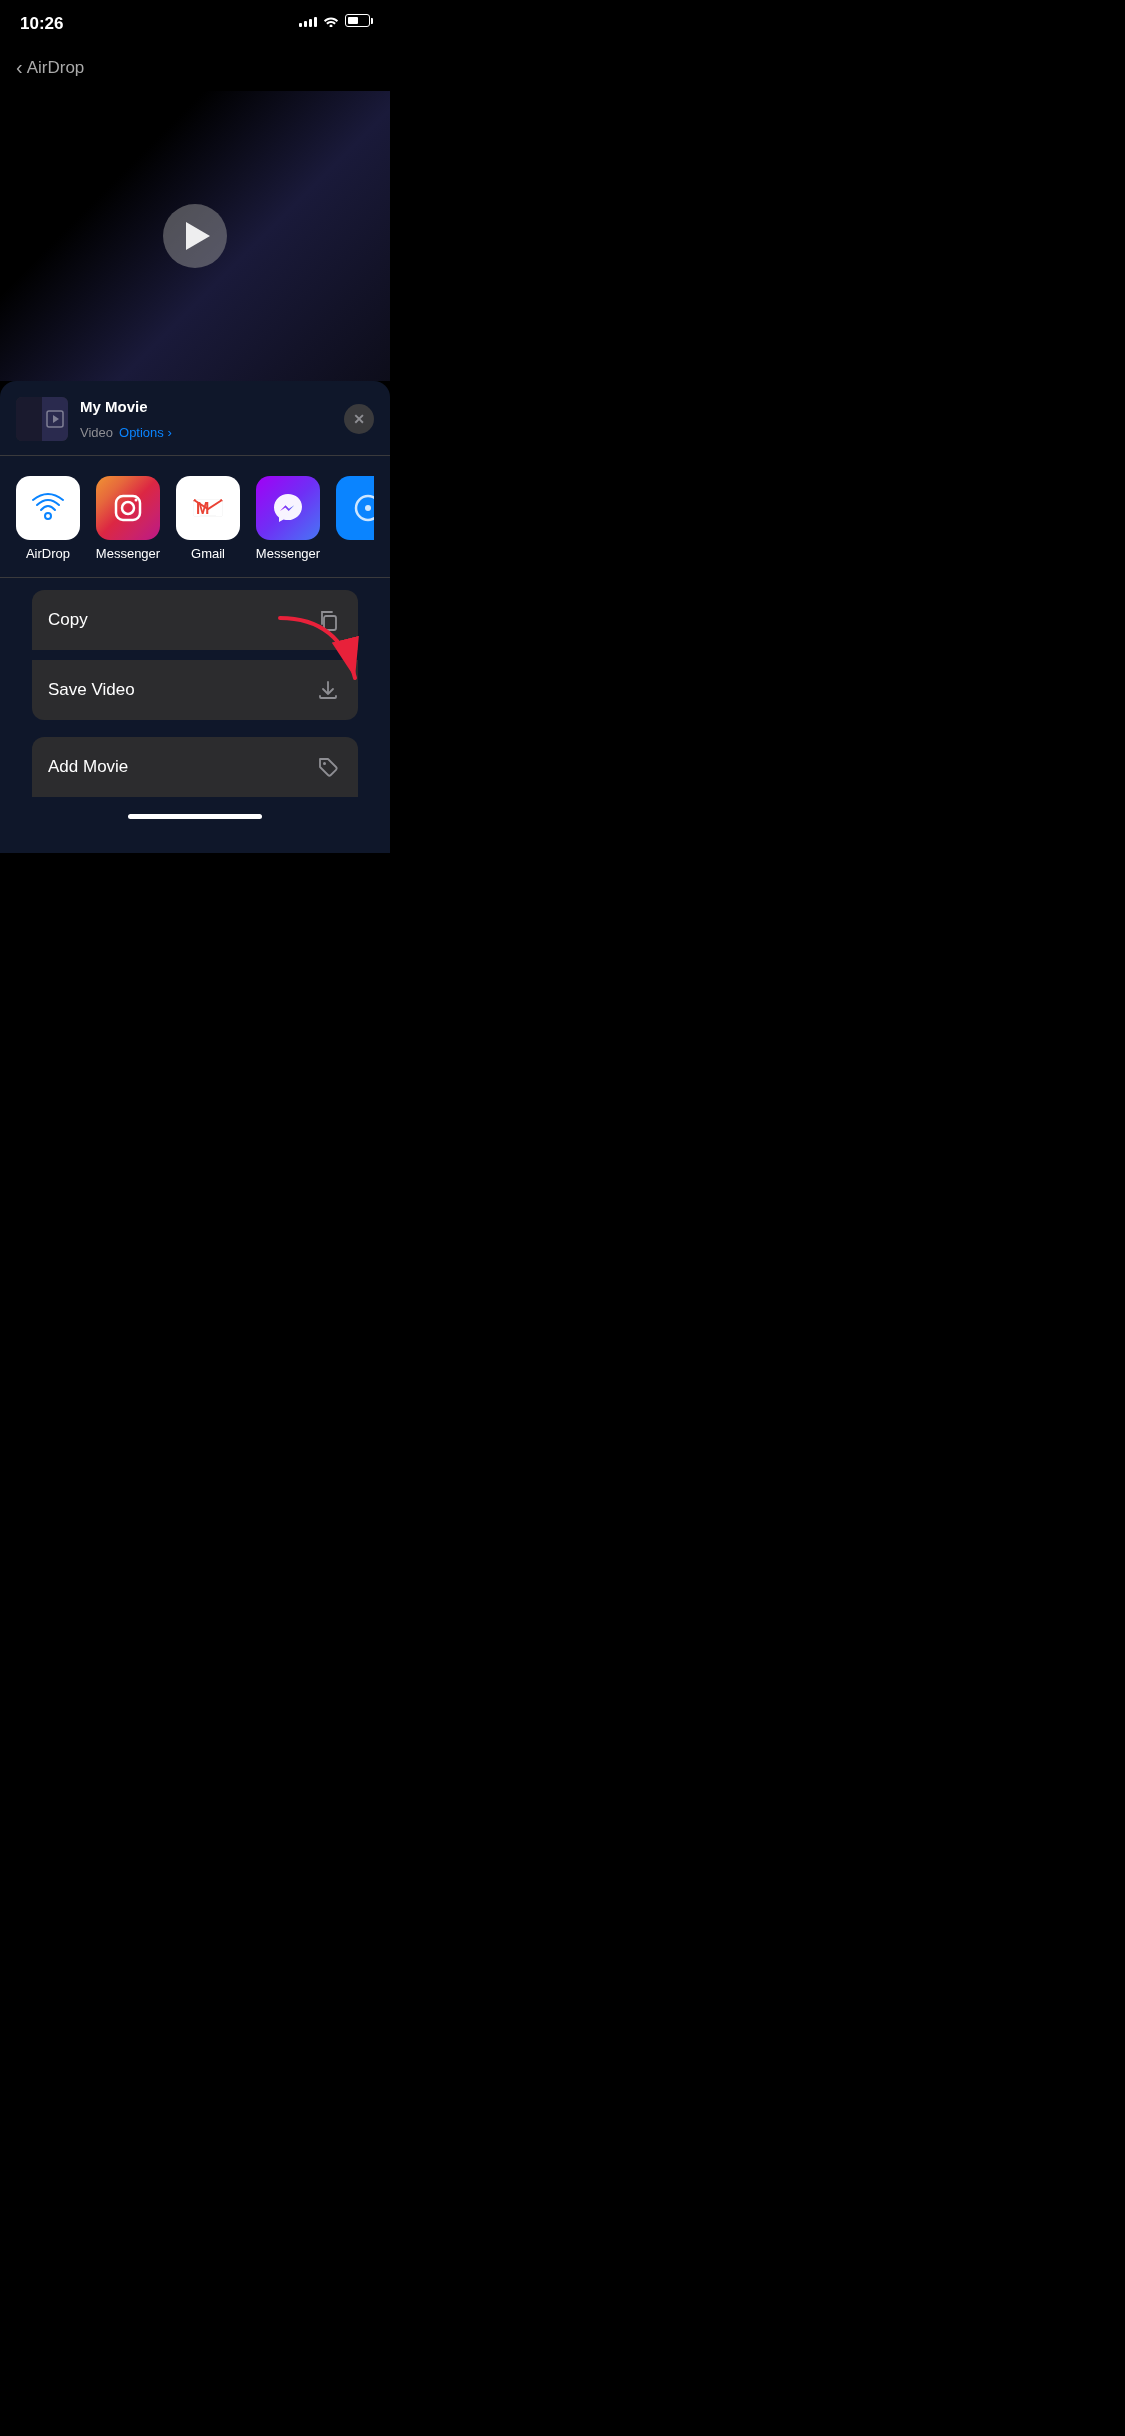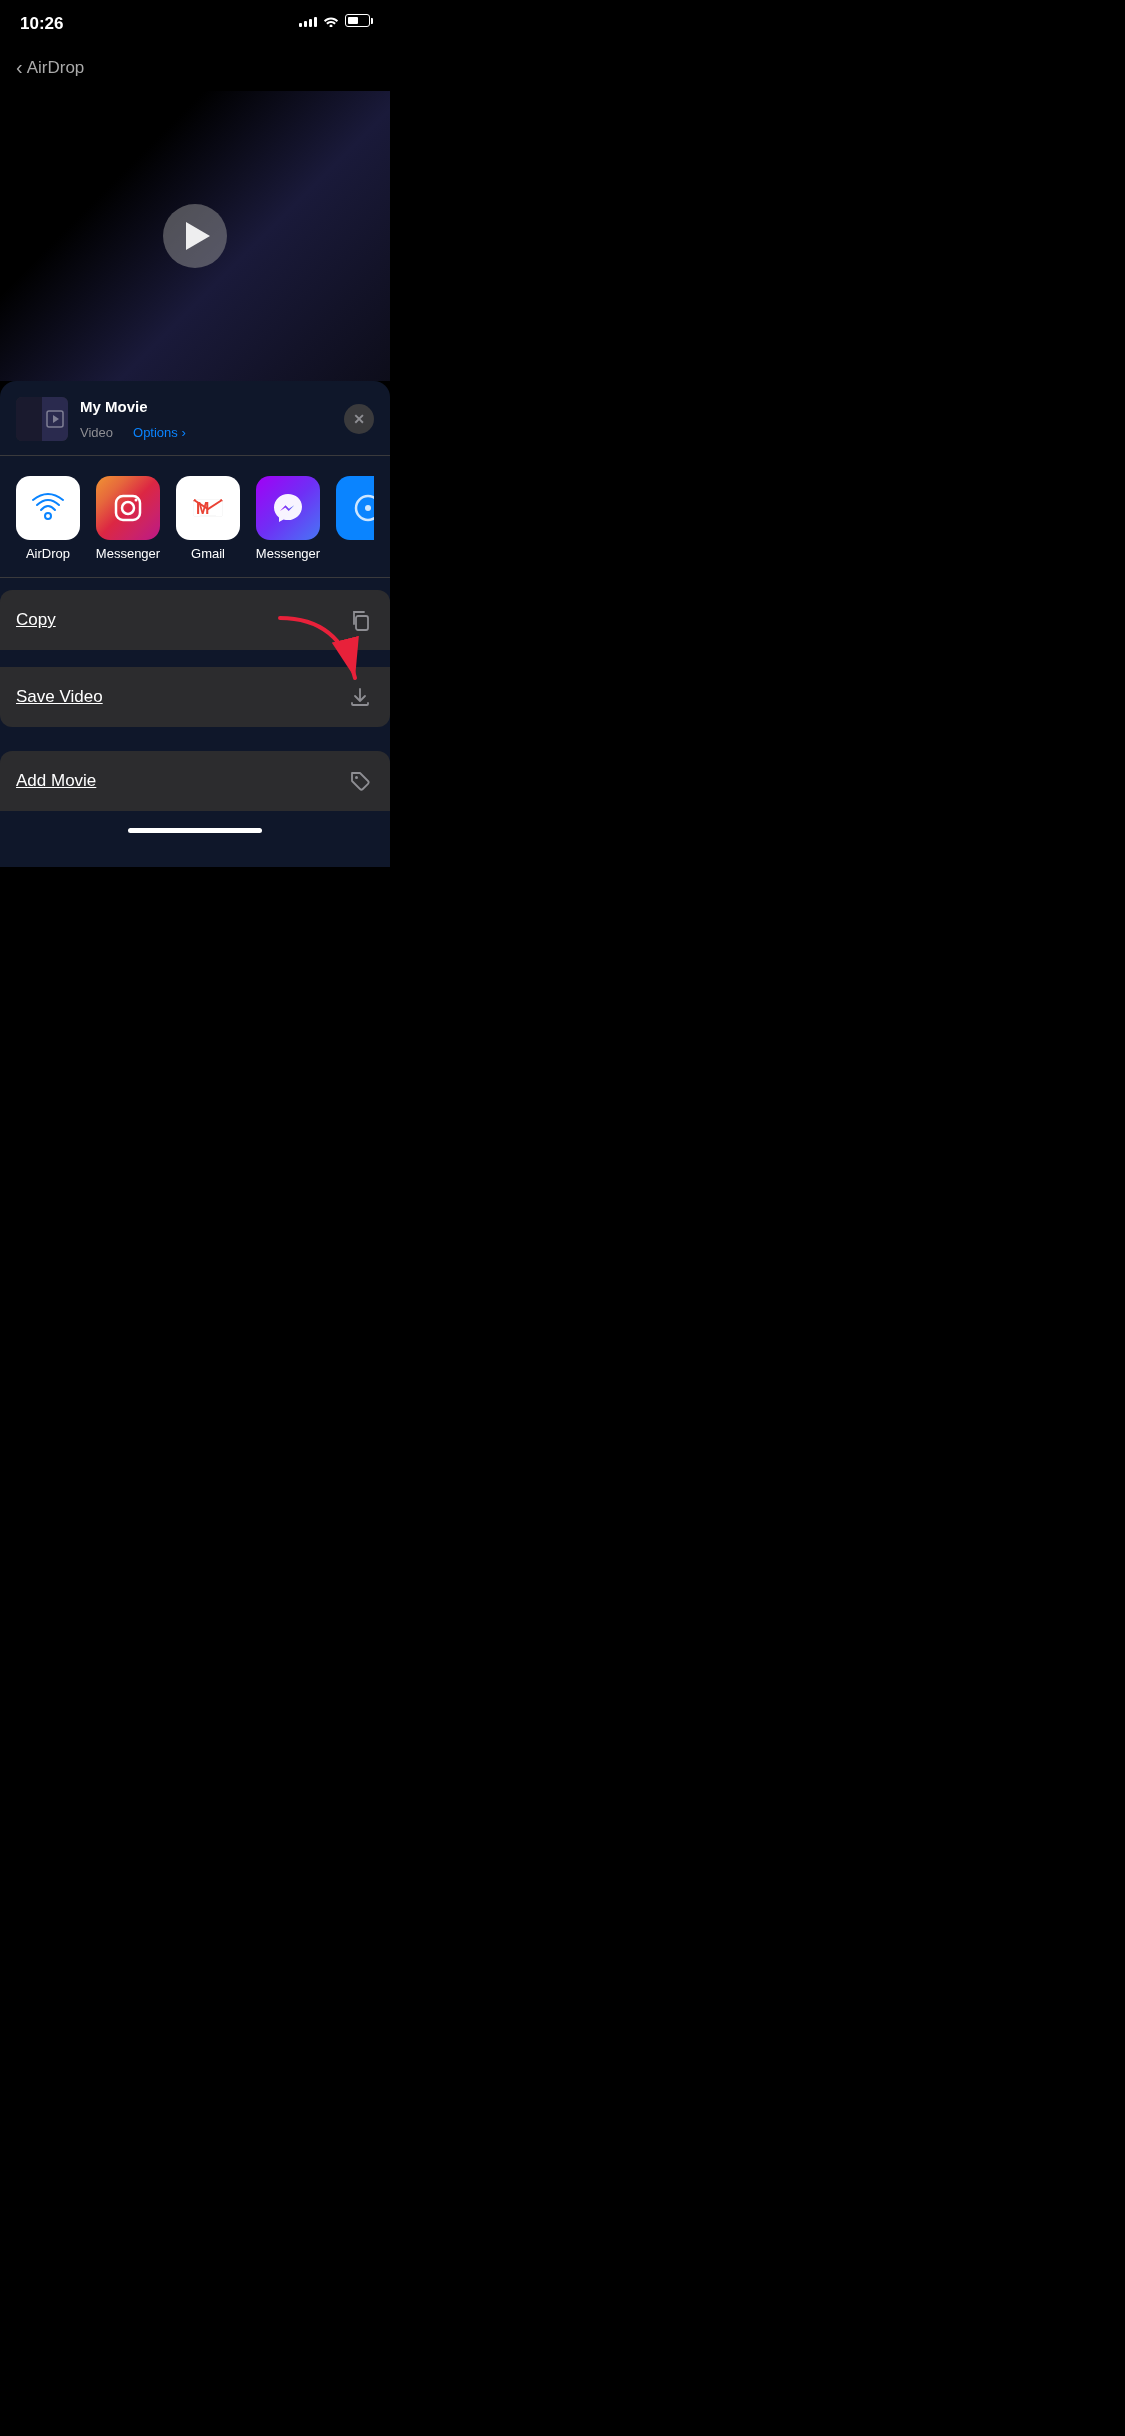--- a/index.html
+++ b/index.html
@@ -171,21 +171,21 @@
       flex: 1;
     }
     .file-title {
       font-size: 15px;
       font-weight: 600;
       color: #fff;
     }
     .file-meta {
       display: flex;
       align-items: flex-end;
-      gap: 20px;
+      gap: 6px;
       margin-top: 10px;
     }
     .file-type {
       font-size: 13px;
       color: #8e8e93;
     }
     .file-options {
       font-size: 13px;
       color: #0a84ff;
       cursor: pointer;
@@ -268,25 +268,24 @@
     
     .partial-icon {
       background: #0a84ff;
       border-radius: 14px;
       width: 64px;
       height: 64px;
     }
 
     
     .action-list {
-      padding: 12px 0 0;
+      padding: 12px 32px 0;
       display: flex;
       flex-direction: column;
-      gap: 16px;
-      text-decoration: underline;
+      gap: 9px;
     }
     .action-row {
       display: flex;
       align-items: center;
       justify-content: space-between;
       background: #2c2c2e;
       padding: 16px 16px;
       cursor: pointer;
     }
     .action-row:first-child {

